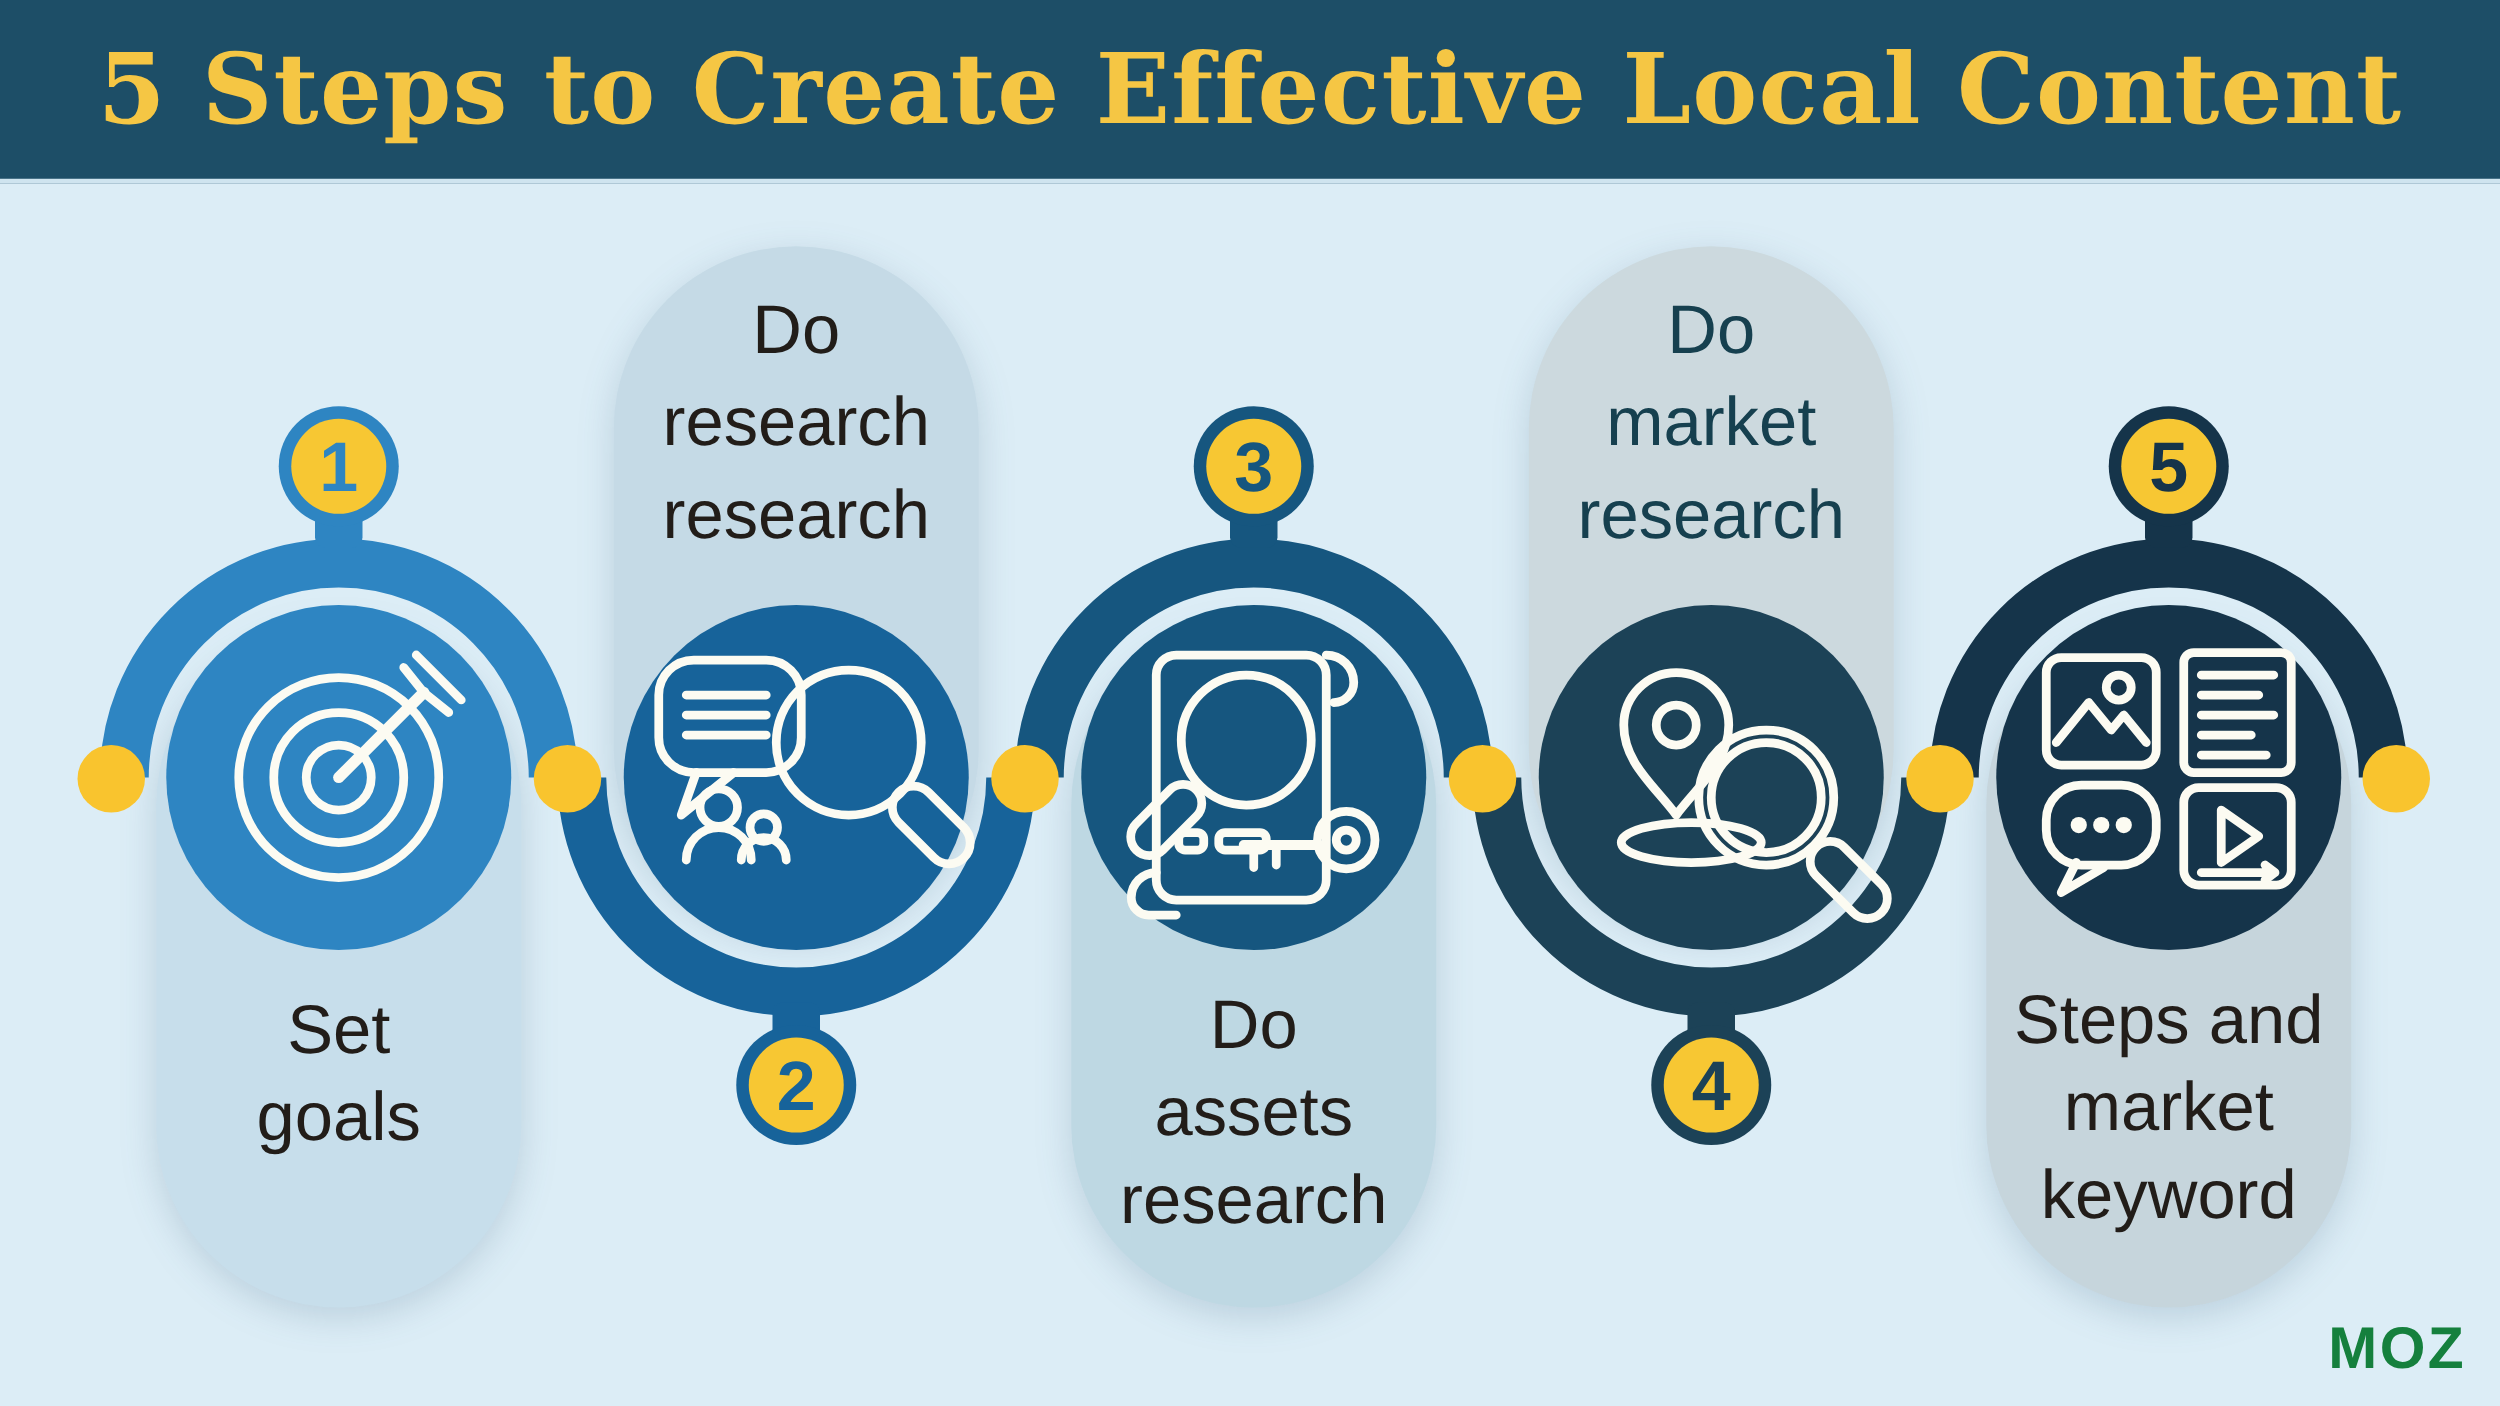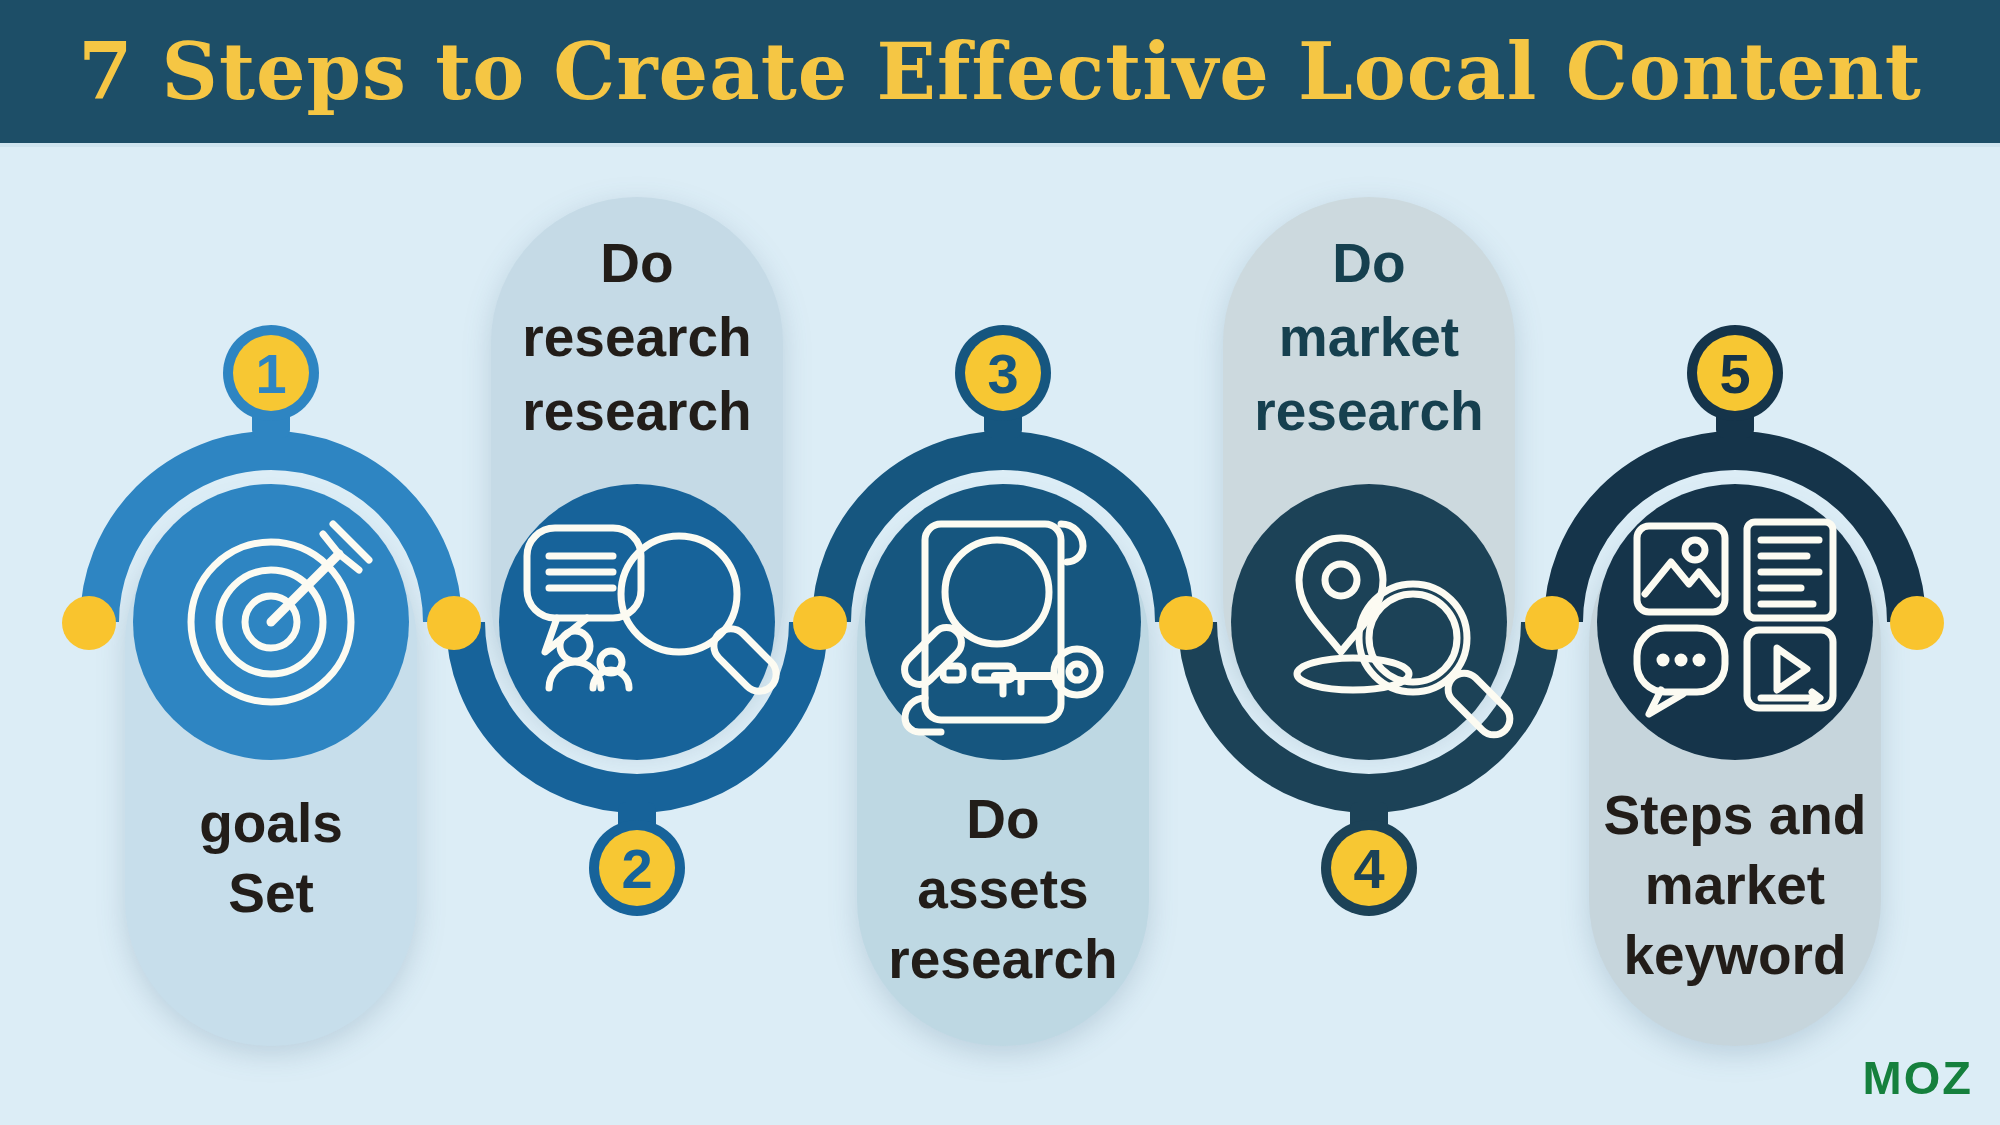--- a/index.html
+++ b/index.html
@@ -16,21 +16,21 @@
     box-sizing:border-box;
   }
   .header .title{
     font-family:"DejaVu Serif","Liberation Serif",serif;
     font-weight:700; font-size:78px; color:#f5c644;
     letter-spacing:1px; white-space:nowrap;
   }
   .scene{position:absolute; left:0; top:0;}
   .label{
     position:absolute; width:330px; text-align:center;
-    font-weight:700; font-size:55px; letter-spacing:0px;
+    font-weight:400; font-size:55px; letter-spacing:0px;
   }
   .label.below{top:788px; line-height:70px; color:#221d19;}
   .label.above{top:226px; line-height:74px; color:#221d19;}
   .label.s1{left:106px;}
   .label.s2{left:472px;}
   .label.s3{left:838px; top:784px;}
   .label.s4{left:1204px; color:#16404f;}
   .label.s5{left:1570px; top:780px;}
   .badge-num{
     font-family:"Liberation Sans",sans-serif;
@@ -41,21 +41,21 @@
     font-weight:800; font-size:47px; color:#15803d;
     letter-spacing:2px;
   }
 </style>
 </head>
 <body>
 
 <div class="stage">
 
   <div class="header">
-    <div class="title">7 Steps to Create Effective Local Content</div>
+    <div class="title">5 Steps to Create Effective Local Content</div>
   </div>
 
   <svg class="scene" width="2000" height="1125" viewBox="0 0 2000 1125">
 
     <g>
       <rect x="125" y="498" width="292" height="548" rx="146" style="filter:drop-shadow(0px 8px 14px rgba(40,80,110,0.18))" fill="#c7deeb"></rect>
       <path d="M99.5 622 A171.5 171.5 0 0 1 442.5 622" fill="none" stroke-width="39" stroke="#2e85c2"></path>
       <rect x="252" y="378" width="38" height="60" rx="8" fill="#2e85c2"></rect>
       <circle cx="271" cy="373" r="48" fill="#2e85c2"></circle>
       <circle cx="271" cy="373" r="38" fill="#f7c733"></circle>
@@ -169,22 +169,22 @@
       <circle cx="89" cy="623" r="27" fill="#f9c42e"></circle>
       <circle cx="454" cy="623" r="27" fill="#f9c42e"></circle>
       <circle cx="820" cy="623" r="27" fill="#f9c42e"></circle>
       <circle cx="1186" cy="623" r="27" fill="#f9c42e"></circle>
       <circle cx="1552" cy="623" r="27" fill="#f9c42e"></circle>
       <circle cx="1917" cy="623" r="27" fill="#f9c42e"></circle>
     </g>
   </svg>
 
   <div class="label s1 below">
+    <div>Set</div>
     <div>goals</div>
-    <div>Set</div>
   </div>
 
   <div class="label s2 above">
     <div>Do</div>
     <div>research</div>
     <div>research</div>
   </div>
 
   <div class="label s3 below">
     <div>Do</div>

